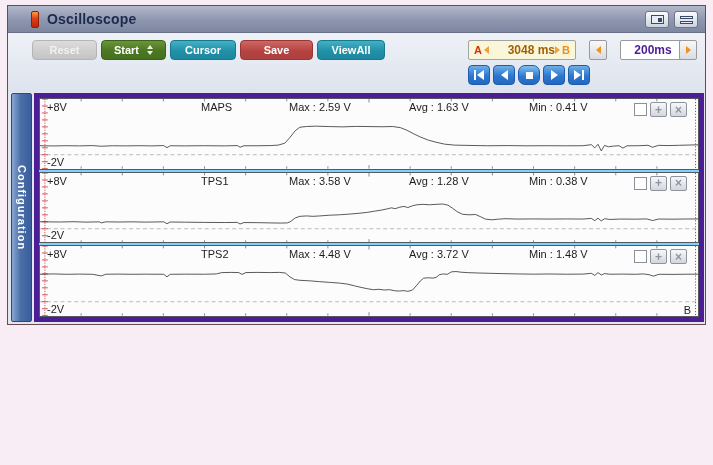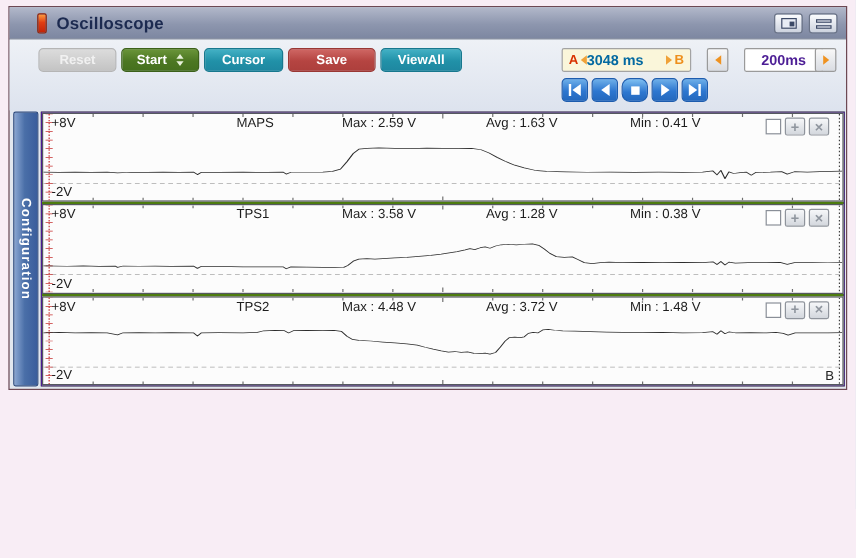--- a/index.html
+++ b/index.html
@@ -58,21 +58,21 @@
   .tri-up    { width:0;height:0;border-left:3px solid transparent;border-right:3px solid transparent;border-bottom:4px solid #e9f2dc; }
   .tri-down  { width:0;height:0;border-left:3px solid transparent;border-right:3px solid transparent;border-top:4px solid #e9f2dc; }
   
   .ab-box {
     position:absolute; left:460px; top:7px; width:108px; height:20px;
     background:#faf6da; border:1px solid #a3a3a3; border-radius:2px;
     display:flex; align-items:center; padding:0 5px; font-size:11px;
   }
   .ab-a { color:#d93200; font-weight:bold; }
   .ab-b { color:#ee8f1c; font-weight:bold; }
-  .ab-val { flex:1; text-align:left; font-weight:bold; font-size:12px; color:#0369a1; }
+  .ab-val { flex:1; text-align:right; font-weight:bold; font-size:12px; color:#a16207; }
   .tri-l-sm { width:0;height:0;border-top:4px solid transparent;border-bottom:4px solid transparent;border-right:5px solid #f0a238; }
   .tri-r-sm { width:0;height:0;border-top:4px solid transparent;border-bottom:4px solid transparent;border-left:5px solid #f0a238; }
   .speed-btn {
     position:absolute; top:7px; width:18px; height:20px;
     background:linear-gradient(#f8f8f8,#d9dce2); border:1px solid #9a9a9a; border-radius:2px;
     display:flex; align-items:center; justify-content:center; cursor:pointer;
   }
   .speed-btn .tri-l-sm { border-right-color:#ef9220; }
   .speed-btn .tri-r-sm { border-left-color:#ef9220; }
   .timebase {
@@ -96,21 +96,21 @@
   
   .main { position:absolute; top:87px; left:3px; right:1px; bottom:2px; display:flex; }
   .sidebar {
     width:21px; margin-right:2px; border:1px solid #2c4a7e; border-radius:2px;
     background:linear-gradient(90deg,#8aa6d2,#4a6fa8 45%,#3a5d9c);
     display:flex; align-items:center; justify-content:center; cursor:pointer;
   }
   .sidebar span {
     writing-mode:vertical-rl; font-size:11px; font-weight:bold; color:#fff; letter-spacing:1px;
   }
-  .channels { flex:1; display:flex; flex-direction:column; background:#4d7c0f; border:1px solid #4c1d95; }
+  .channels { flex:1; display:flex; flex-direction:column; background:#7dd3fc; border:5px solid #4c1d95; }
   .channel { position:relative; flex:1; background:#fcfcfc; border:1px solid #55595f; overflow:hidden; }
   .channel + .channel { margin-top:2px; }
   .channel svg { position:absolute; left:0; top:0; width:100%; height:100%; }
   .ch-label { position:absolute; font-size:11px; color:#1d1d1d; top:2px; white-space:nowrap; }
   .lbl-vtop { left:7px; top:2px; }
   .lbl-vbot { left:7px; top:auto; bottom:1px; }
   .lbl-name { left:161px; }
   .lbl-max  { left:249px; }
   .lbl-avg  { left:369px; }
   .lbl-min  { left:489px; }

